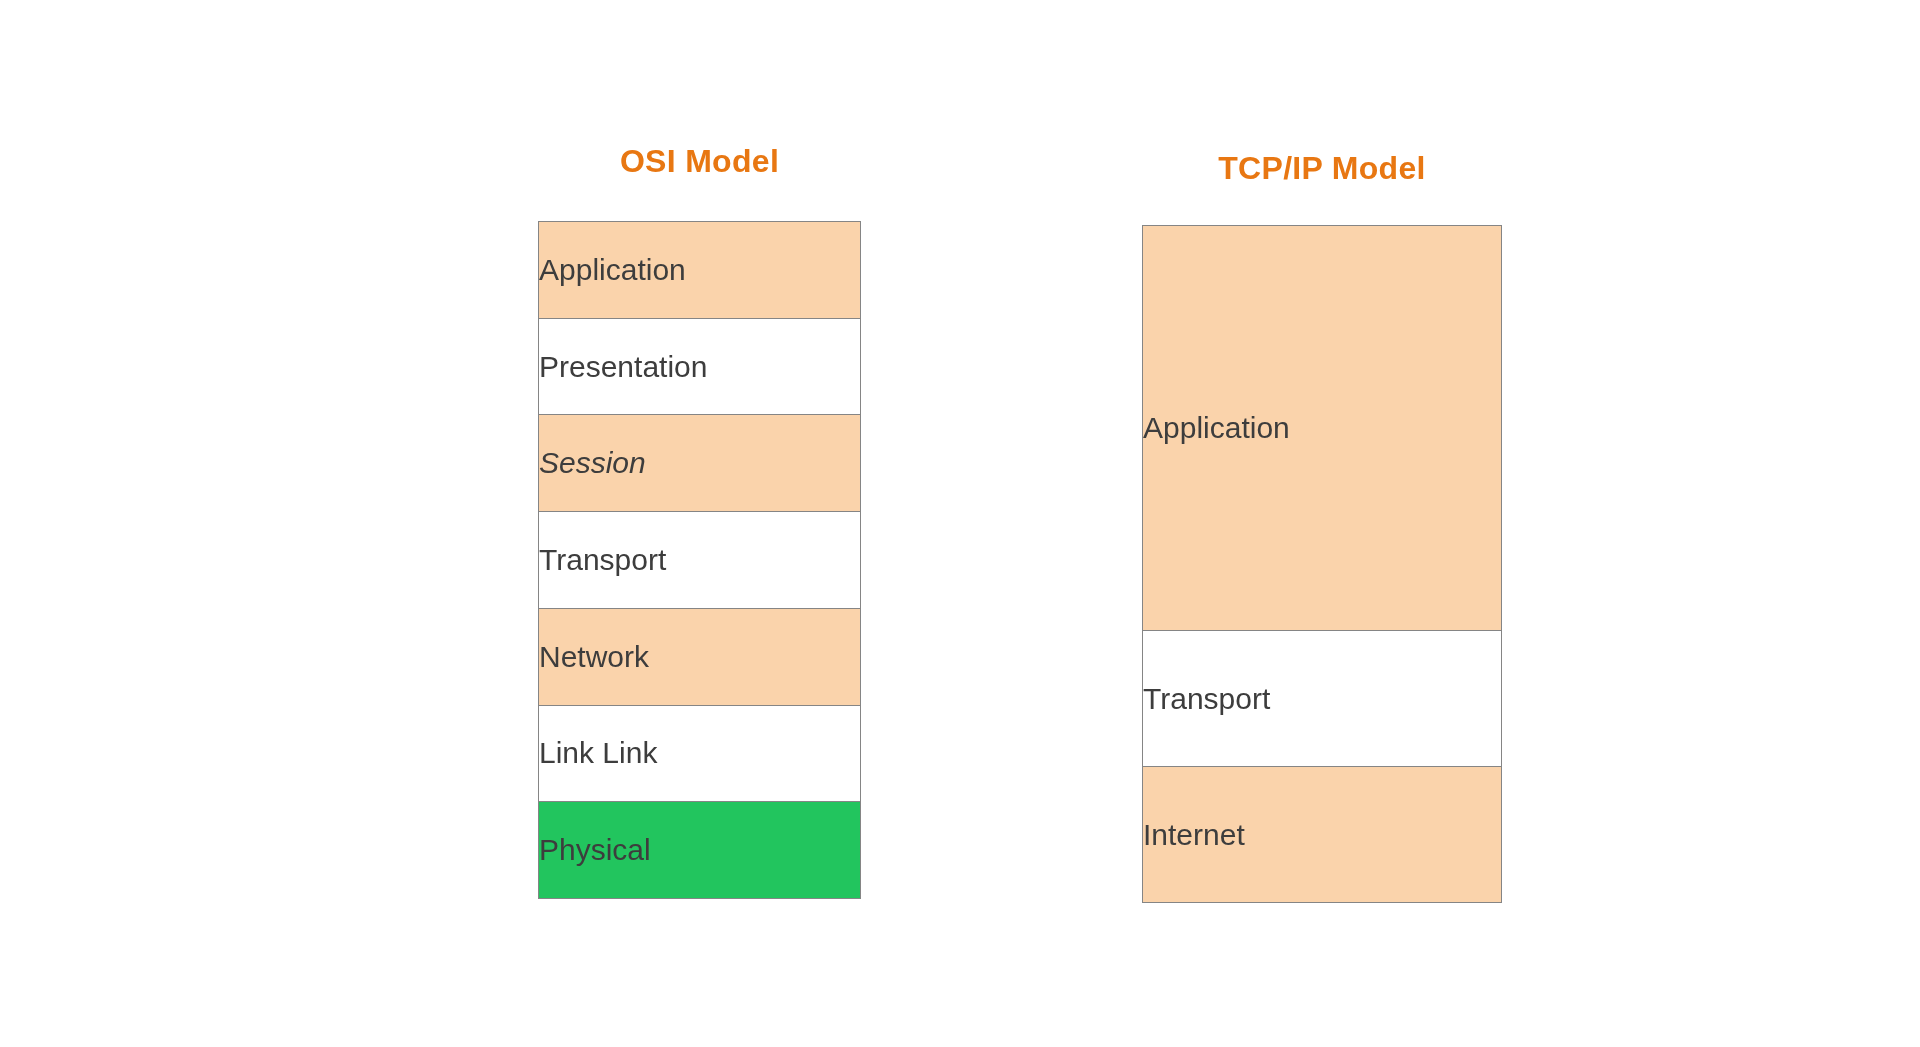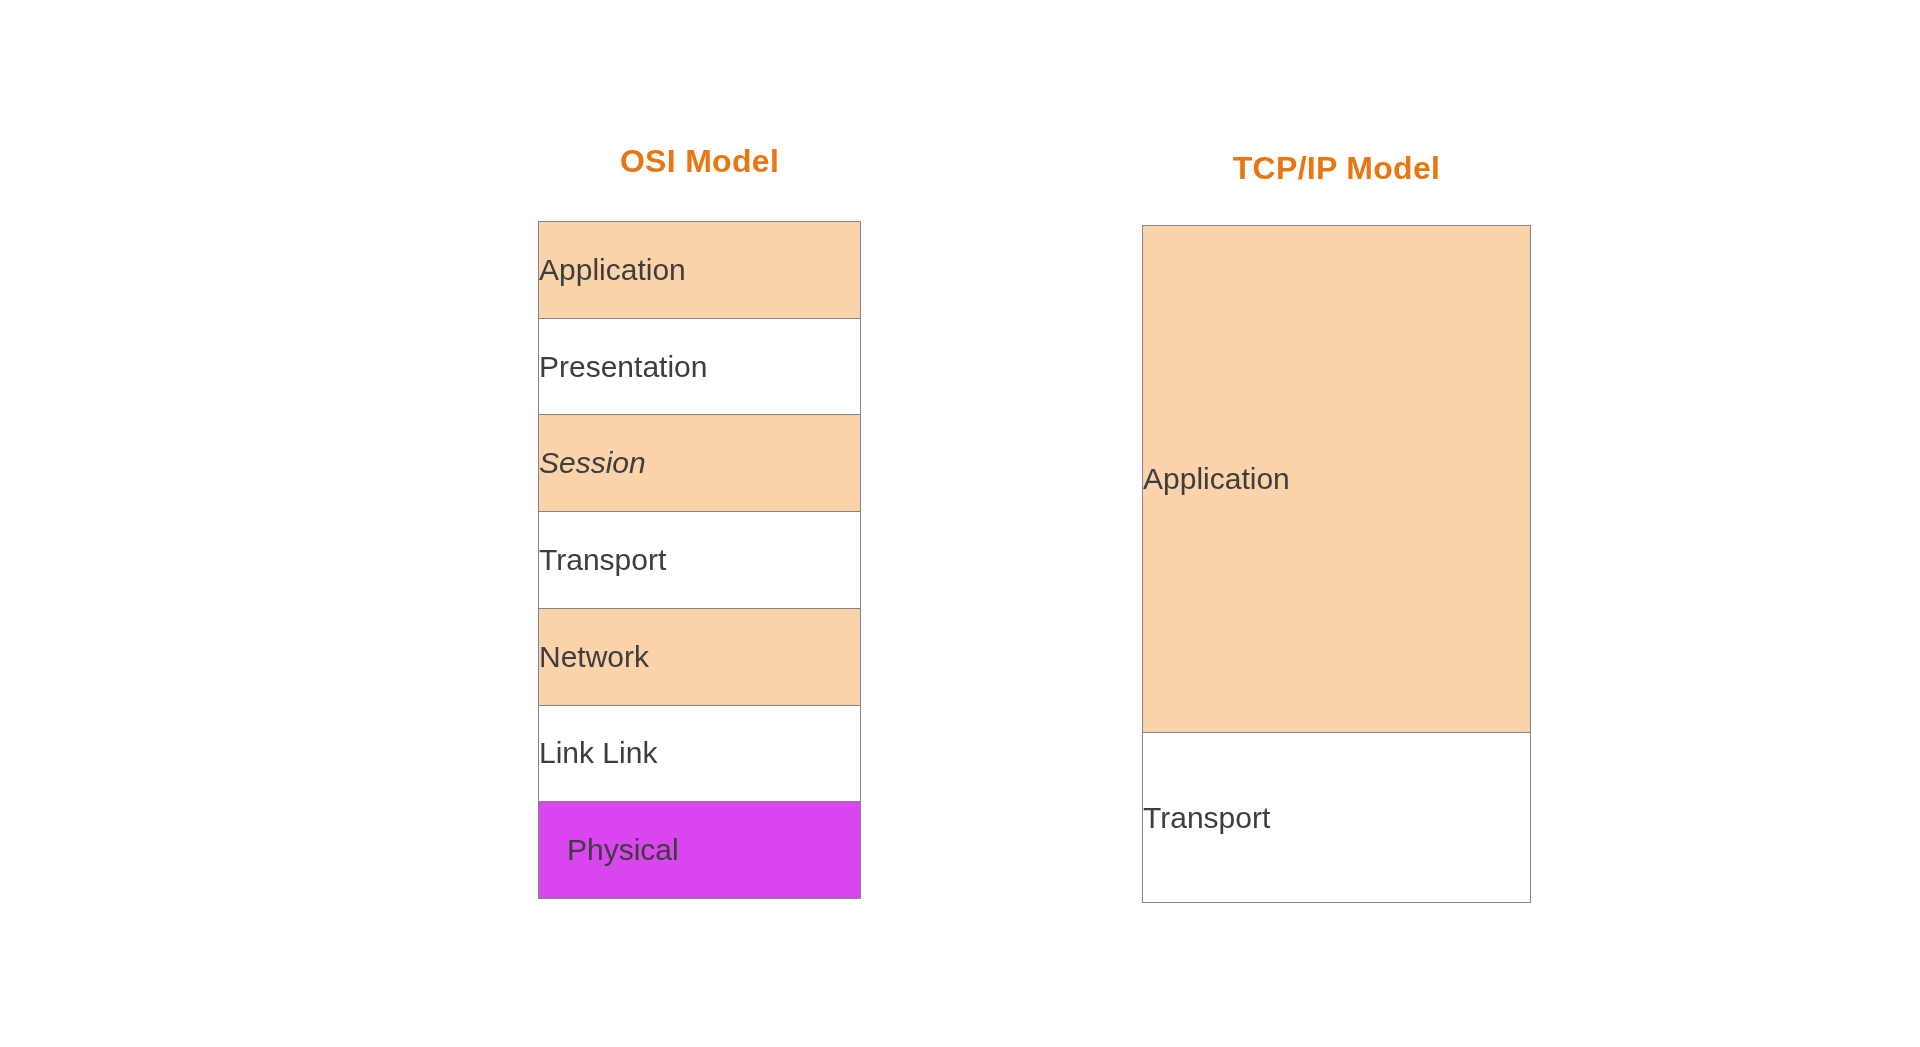--- a/index.html
+++ b/index.html
@@ -18,21 +18,21 @@
     position: absolute;
     inset: 0;
     background: #ffffff;
   }
   .model-column {
     position: absolute;
     top: 0;
     height: 100%;
   }
   .model-column.osi   { left: 538px;  width: 323px; }
-  .model-column.tcpip { left: 1142px; width: 389px; }
+  .model-column.tcpip { left: 1142px; width: 360px; }
 
   .model-title {
     position: absolute;
     left: 0;
     width: 100%;
     margin: 0;
     text-align: center;
     font-size: 32px;
     font-weight: 600;
     letter-spacing: 0.3px;
@@ -92,31 +92,34 @@
       </div>
       <div class="layer" style="flex-grow: 1; background: rgb(255, 255, 255);">
         <span class="layer-label">Transport</span>
       </div>
       <div class="layer" style="flex-grow: 1; background: rgb(250, 211, 171);">
         <span class="layer-label">Network</span>
       </div>
       <div class="layer" style="flex-grow: 1; background: rgb(255, 255, 255);">
         <span class="layer-label">Link Link</span>
       </div>
-      <div class="layer" style="flex-grow: 1; background: #d946ef; padding-left: 28px;">
+      <div class="layer" style="flex-grow: 1; background: #22c55e;">
         <span class="layer-label">Physical</span>
       </div>
     </div>
   </section>
 
   <section class="model-column tcpip">
     <h2 class="model-title">TCP/IP Model</h2>
     <div class="layer-stack">
       <div class="layer" style="flex-grow: 3; background: rgb(250, 211, 171);">
         <span class="layer-label">Application</span>
       </div>
       <div class="layer" style="flex-grow: 1; background: rgb(255, 255, 255);">
         <span class="layer-label">Transport</span>
       </div>
+      <div class="layer" style="flex-grow: 1; background: rgb(250, 211, 171);">
+        <span class="layer-label">Internet</span>
+      </div>
     </div>
   </section>
 
 </div>
 
 </body></html>

